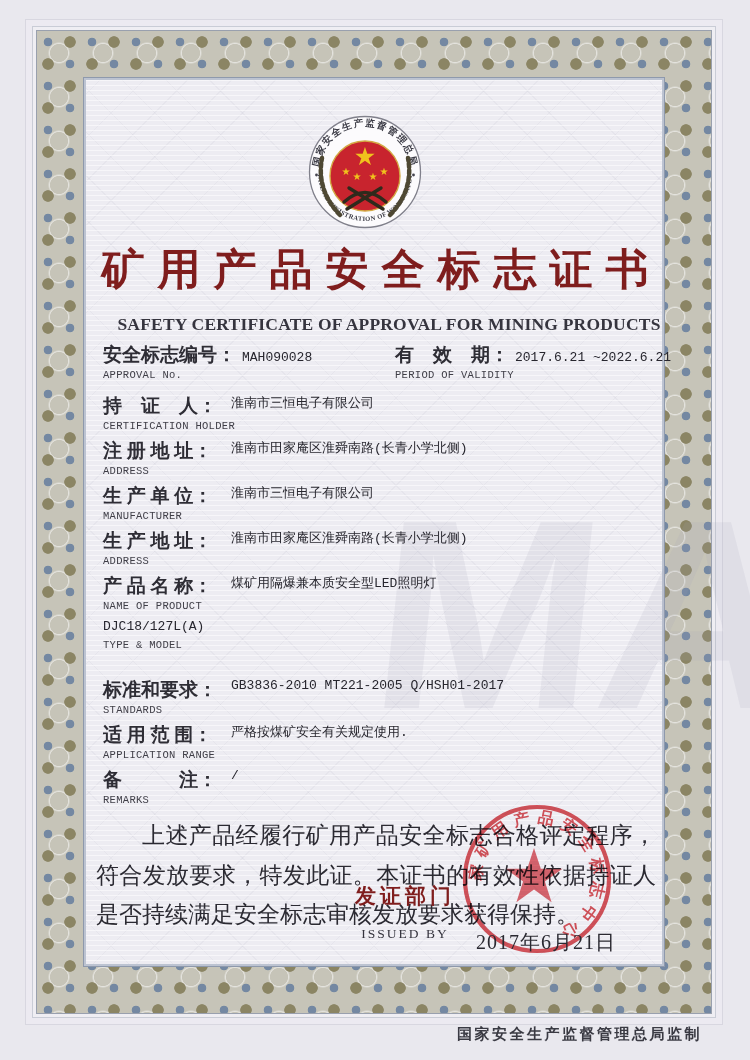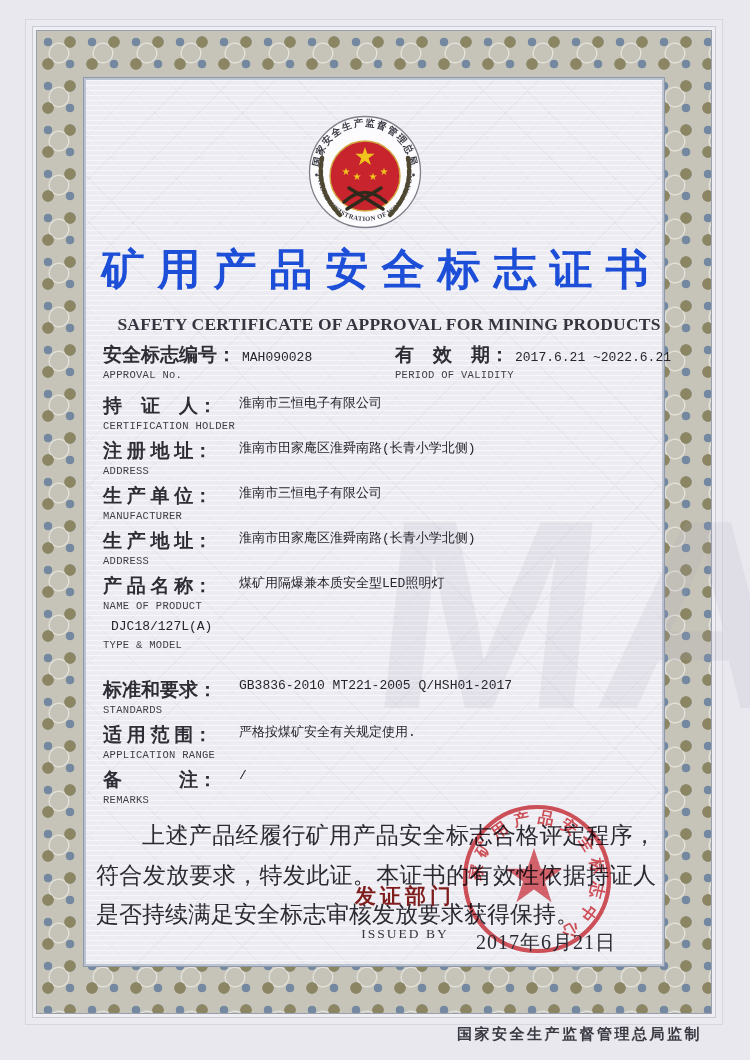--- a/index.html
+++ b/index.html
@@ -47,21 +47,21 @@
     user-select:none;
   }
 
   .emblem{position:absolute;left:307px;top:114px;}
   .emb-zh{font-family:"Liberation Serif","DejaVu Serif",serif;font-size:9.6px;letter-spacing:1.6px;fill:#3c3c46;font-weight:bold;}
   .emb-en{font-family:"Liberation Serif","DejaVu Serif",serif;font-size:6.6px;letter-spacing:.4px;fill:#3c3c46;font-weight:bold;}
 
   .title-zh{
     position:absolute;top:246px;left:0;width:750px;text-align:center;
     font-size:43px;font-weight:bold;letter-spacing:13px;padding-left:13px;box-sizing:border-box;
-    color:#1d4ed8;margin:0;line-height:1.1;
+    color:#7f1d1d;margin:0;line-height:1.1;
   }
   .title-en{
     position:absolute;top:300px;left:0;width:750px;text-align:center;
     font-size:17.5px;font-weight:bold;letter-spacing:.2px;color:#35343e;margin:14px;
   }
 
   .zh-label{font-size:19px;font-weight:600;color:#2e2d35;display:inline-block;min-width:128px;white-space:nowrap;}
   .en-label{
     display:block;font-family:"Liberation Mono","DejaVu Sans Mono",monospace;
     font-size:10.5px;color:#3f3e47;letter-spacing:.3px;line-height:1.15;margin-top:1px;
@@ -70,21 +70,21 @@
     font-family:"Liberation Mono","DejaVu Sans Mono",monospace;
     font-size:13px;color:#27262e;white-space:nowrap;
   }
 
   .approval-row{position:absolute;top:342px;left:103px;width:550px;display:flex;}
   .approval-row .cell{flex:0 0 auto;}
   .approval-row .cell.no{width:292px;}
   .approval-row .zh-label{min-width:0;margin-right:6px;}
 
   .fields{position:absolute;top:393px;left:103px;width:552px;}
-  .field{display:grid;grid-template-columns:auto 1fr;column-gap:8px;margin-bottom:6px;min-height:37px;}
+  .field{display:grid;grid-template-columns:auto 1fr;margin-bottom:6px;min-height:37px;}
   .field .zh-label{grid-column:1;}
   .field .value{grid-column:2;align-self:baseline;margin-top:1px;}
   .field .en-label{grid-column:1 / span 2;}
   .field.gap-above{margin-top:22px;}
 
   .declaration{
     position:absolute;top:816px;left:96px;width:560px;
     font-size:23px;line-height:1.72;color:#2b2a32;
     text-indent:2em;text-align:justify;margin:0;
   }

